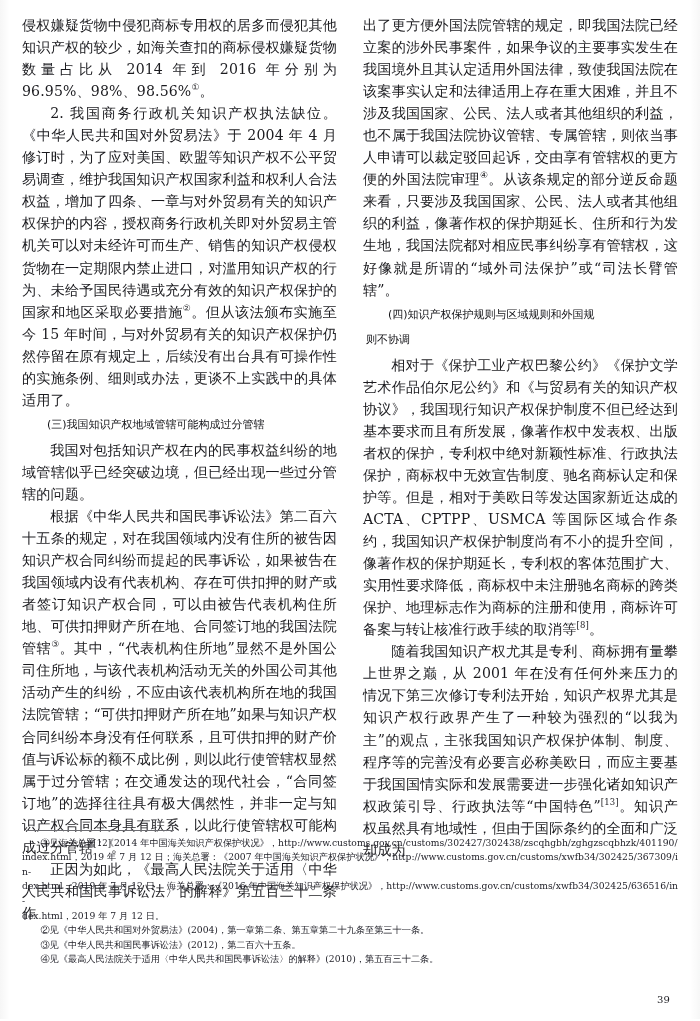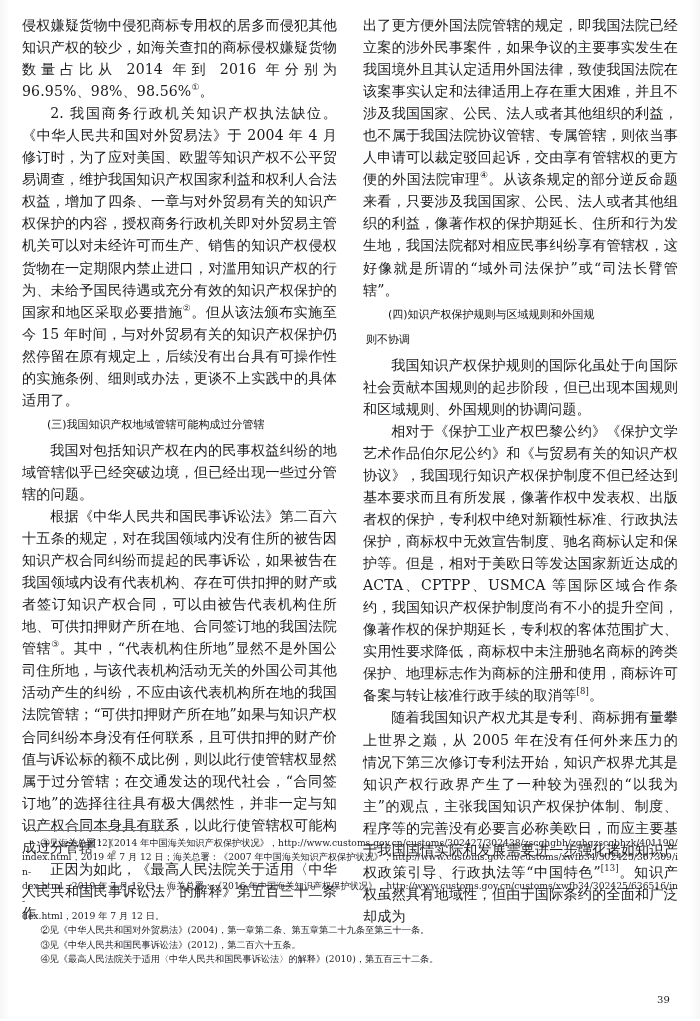--- a/index.html
+++ b/index.html
@@ -150,25 +150,24 @@
       <p class="para"><span>正因为如此，《最高人民法院关于适用〈中华人民共和国民事诉讼法〉的解释》第五百三十二条作</span></p>
     </div>
 
     <div class="col">
 
       <p class="para noindent"><span>出了更方便外国法院管辖的规定，即我国法院已经立案的涉外民事案件，如果争议的主要事实发生在我国境外且其认定适用外国法律，致使我国法院在该案事实认定和法律适用上存在重大困难，并且不涉及我国国家、公民、法人或者其他组织的利益，也不属于我国法院协议管辖、专属管辖，则依当事人申请可以裁定驳回起诉，交由享有管辖权的更方便的外国法院审理</span><sup class="fn">④</sup><span>。从该条规定的部分逆反命题来看，只要涉及我国国家、公民、法人或者其他组织的利益，像著作权的保护期延长、住所和行为发生地，我国法院都对相应民事纠纷享有管辖权，这好像就是所谓的“域外司法保护”或“司法长臂管辖”。</span></p>
 
       <h3 class="subhead">(四)知识产权保护规则与区域规则和外国规</h3>
       <h3 class="subhead cont">则不协调</h3>
 
-      <p class="para"><span>我国知识产权保护规则的国际化虽处于向国际社会贡献本国规则的起步阶段，但已出现本国规则和区域规则、外国规则的协调问题。</span></p>
 
       <p class="para"><span>相对于《保护工业产权巴黎公约》《保护文学艺术作品伯尔尼公约》和《与贸易有关的知识产权协议》，我国现行知识产权保护制度不但已经达到基本要求而且有所发展，像著作权中发表权、出版者权的保护，专利权中绝对新颖性标准、行政执法保护，商标权中无效宣告制度、驰名商标认定和保护等。但是，相对于美欧日等发达国家新近达成的 ACTA、CPTPP、USMCA 等国际区域合作条约，我国知识产权保护制度尚有不小的提升空间，像著作权的保护期延长，专利权的客体范围扩大、实用性要求降低，商标权中未注册驰名商标的跨类保护、地理标志作为商标的注册和使用，商标许可备案与转让核准行政手续的取消等</span><sup class="ref">[8]</sup><span>。</span></p>
 
-      <p class="para"><span>随着我国知识产权尤其是专利、商标拥有量攀上世界之巅，从 2005 年在没有任何外来压力的情况下第三次修订专利法开始，知识产权界尤其是知识产权行政界产生了一种较为强烈的“以我为主”的观点，主张我国知识产权保护体制、制度、程序等的完善没有必要言必称美欧日，而应主要基于我国国情实际和发展需要进一步强化诸如知识产权政策引导、行政执法等“中国特色”</span><sup class="ref">[13]</sup><span>。知识产权虽然具有地域性，但由于国际条约的全面和广泛却成为</span></p>
+      <p class="para"><span>随着我国知识产权尤其是专利、商标拥有量攀上世界之巅，从 2001 年在没有任何外来压力的情况下第三次修订专利法开始，知识产权界尤其是知识产权行政界产生了一种较为强烈的“以我为主”的观点，主张我国知识产权保护体制、制度、程序等的完善没有必要言必称美欧日，而应主要基于我国国情实际和发展需要进一步强化诸如知识产权政策引导、行政执法等“中国特色”</span><sup class="ref">[13]</sup><span>。知识产权虽然具有地域性，但由于国际条约的全面和广泛却成为</span></p>
     </div>
   </div>
 
   <div class="footnotes">
     <div class="fn-rule"></div>
 
     <p class="fn-line">①见海关总署：《2014 年中国海关知识产权保护状况》，http://www.customs.gov.cn/customs/302427/302438/zscqhgbh/zghgzscqbhzk/401190/</p>
     <p class="fn-line wrap">index.html，2019 年 7 月 12 日；海关总署：《2007 年中国海关知识产权保护状况》，http://www.customs.gov.cn/customs/xwfb34/302425/367309/in-</p>
     <p class="fn-line wrap">dex.html，2019 年 7 月 12 日； 海关总署：《2016 年中国海关知识产权保护状况》，http://www.customs.gov.cn/customs/xwfb34/302425/636516/in-</p>
     <p class="fn-line wrap">dex.html，2019 年 7 月 12 日。</p>

